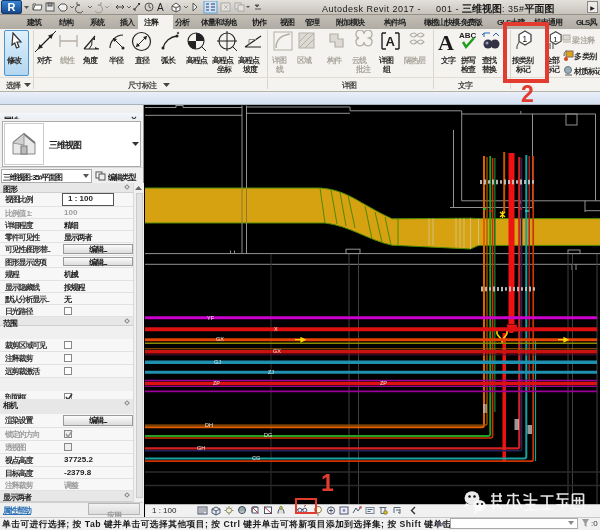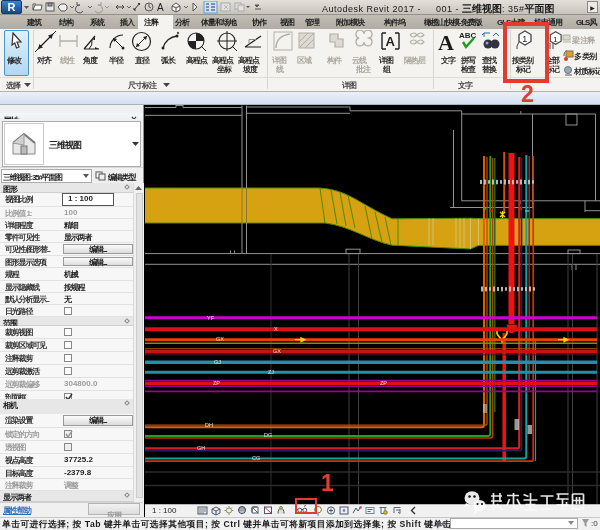--- a/index.html
+++ b/index.html
@@ -327,39 +327,31 @@
 <span class="pval " style="letter-spacing:-1.2px">无</span>
 </div>
 <div class="prow" style="top:200px;height:12px">
       <span class="plbl ">日光路径</span>
 <span class="cbx" style="top:2px;background:#fff"></span>
 </div>
 <div class="phdr" style="top:212px;height:9px">
       <span style="position:absolute;left:3px;top:1px">范围</span>
       <span style="position:absolute;right:4px;top:2px;width:4px;height:4px;border:1px solid #888;transform:rotate(45deg)"></span>
     </div>
-<div class="prow" style="top:221px;height:13px">
-      <span class="plbl ">裁剪视图</span>
-<span class="cbx" style="top:2px;background:#fff"></span>
-</div>
 <div class="prow" style="top:234px;height:13px">
       <span class="plbl ">裁剪区域可见</span>
 <span class="cbx" style="top:2px;background:#fff"></span>
 </div>
 <div class="prow" style="top:247px;height:13px">
       <span class="plbl ">注释裁剪</span>
 <span class="cbx" style="top:2px;background:#fff"></span>
 </div>
 <div class="prow" style="top:260px;height:13px">
       <span class="plbl ">远剪裁激活</span>
 <span class="cbx" style="top:2px;background:#fff"></span>
-</div>
-<div class="prow" style="top:273px;height:13px">
-      <span class="plbl gry">远剪裁偏移</span>
-<span class="pval gry" style="letter-spacing:0px">304800.0</span>
 </div>
 <div class="prow" style="top:286px;height:13px">
       <span class="plbl ">剖面框</span>
 <span class="cbx" style="top:2px;background:#fff"></span>
 <svg style="position:absolute;left:64px;top:1px" width="10" height="10">
         <path d="M2 5 l2 3 l4 -6" stroke="#333" stroke-width="1.5" fill="none"></path>
       </svg>
 </div>
 <div class="phdr" style="top:294px;height:28px">
       <span style="position:absolute;left:3px;top:1px">相机</span>

